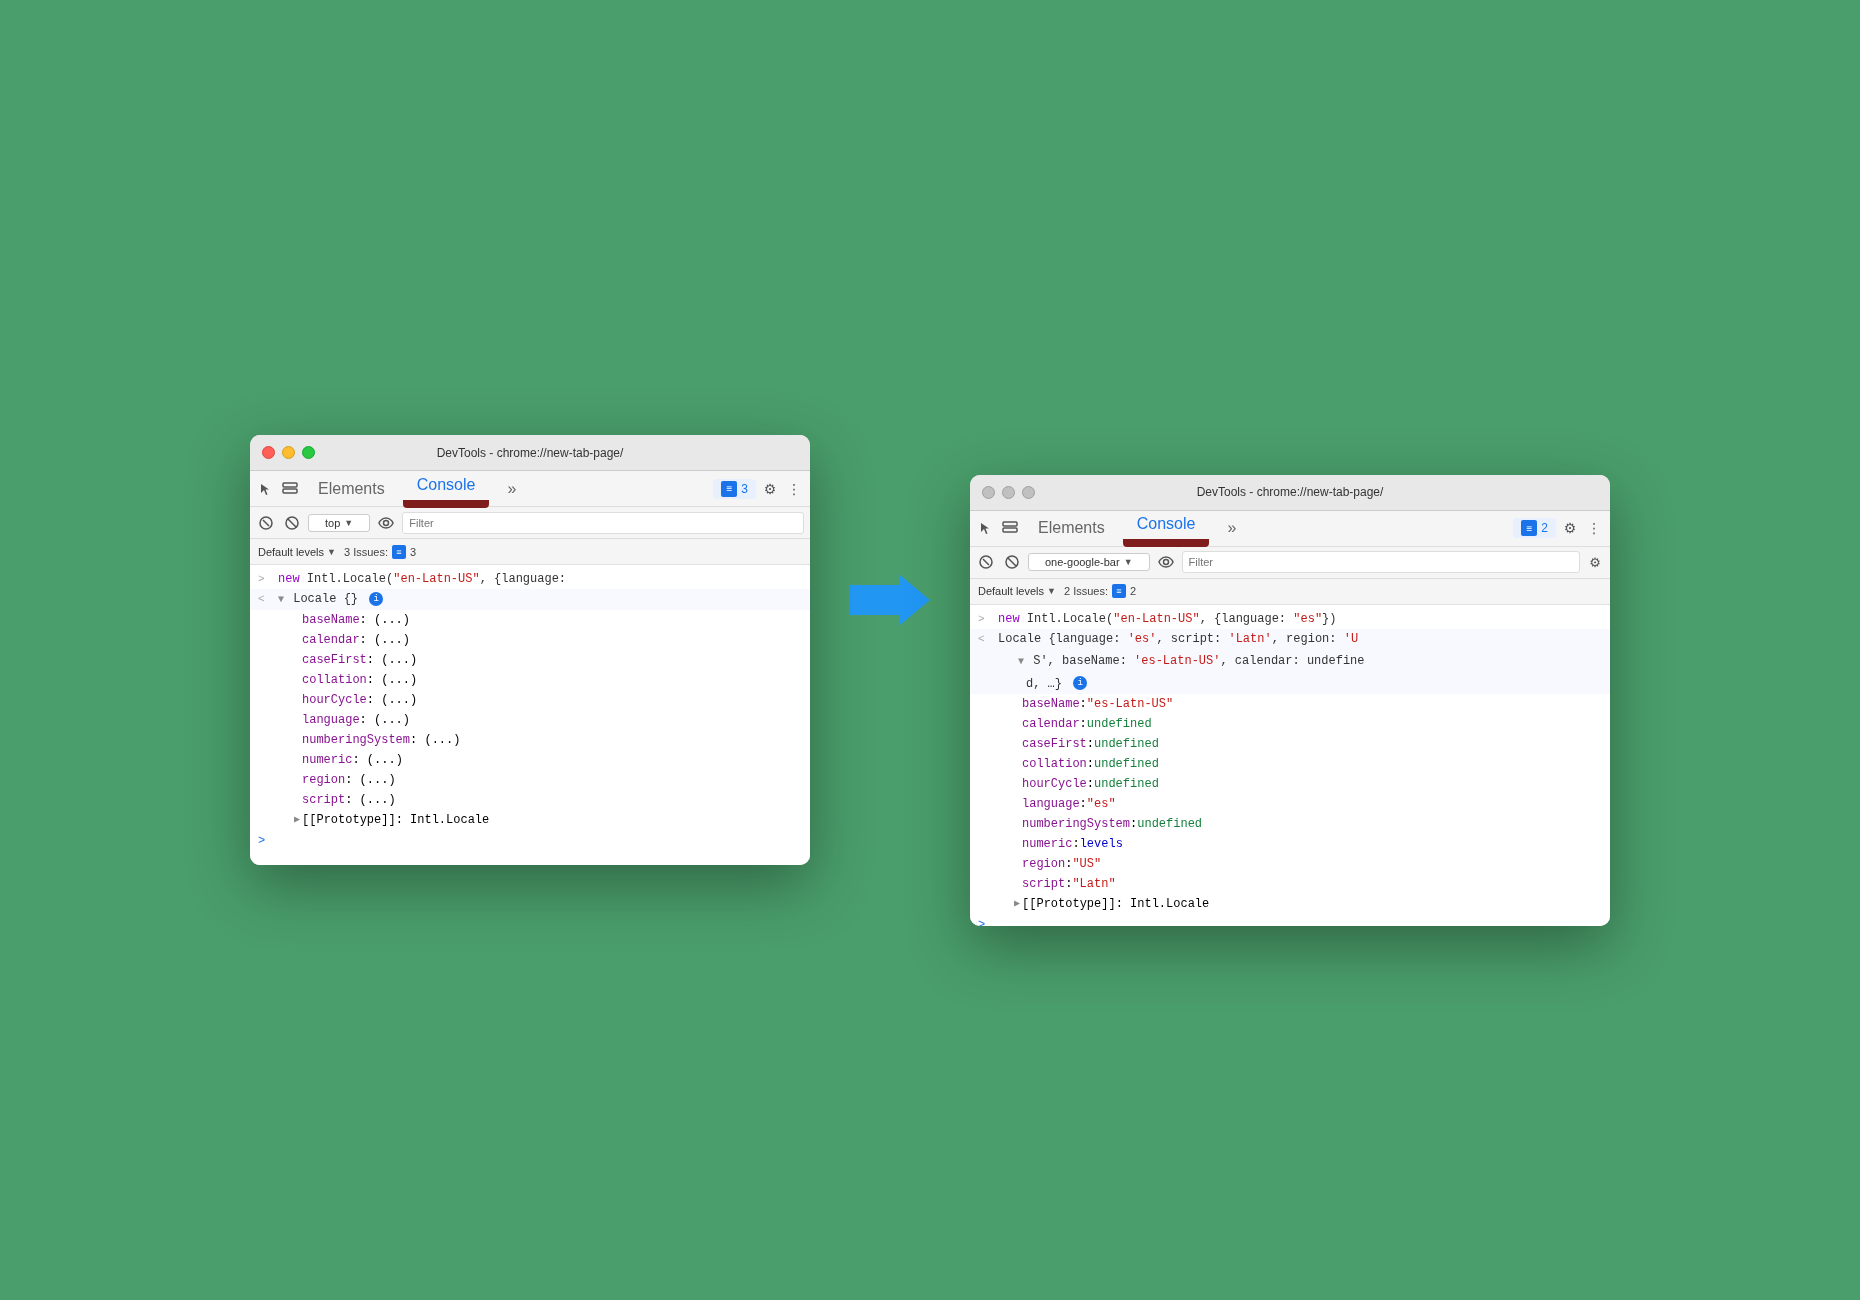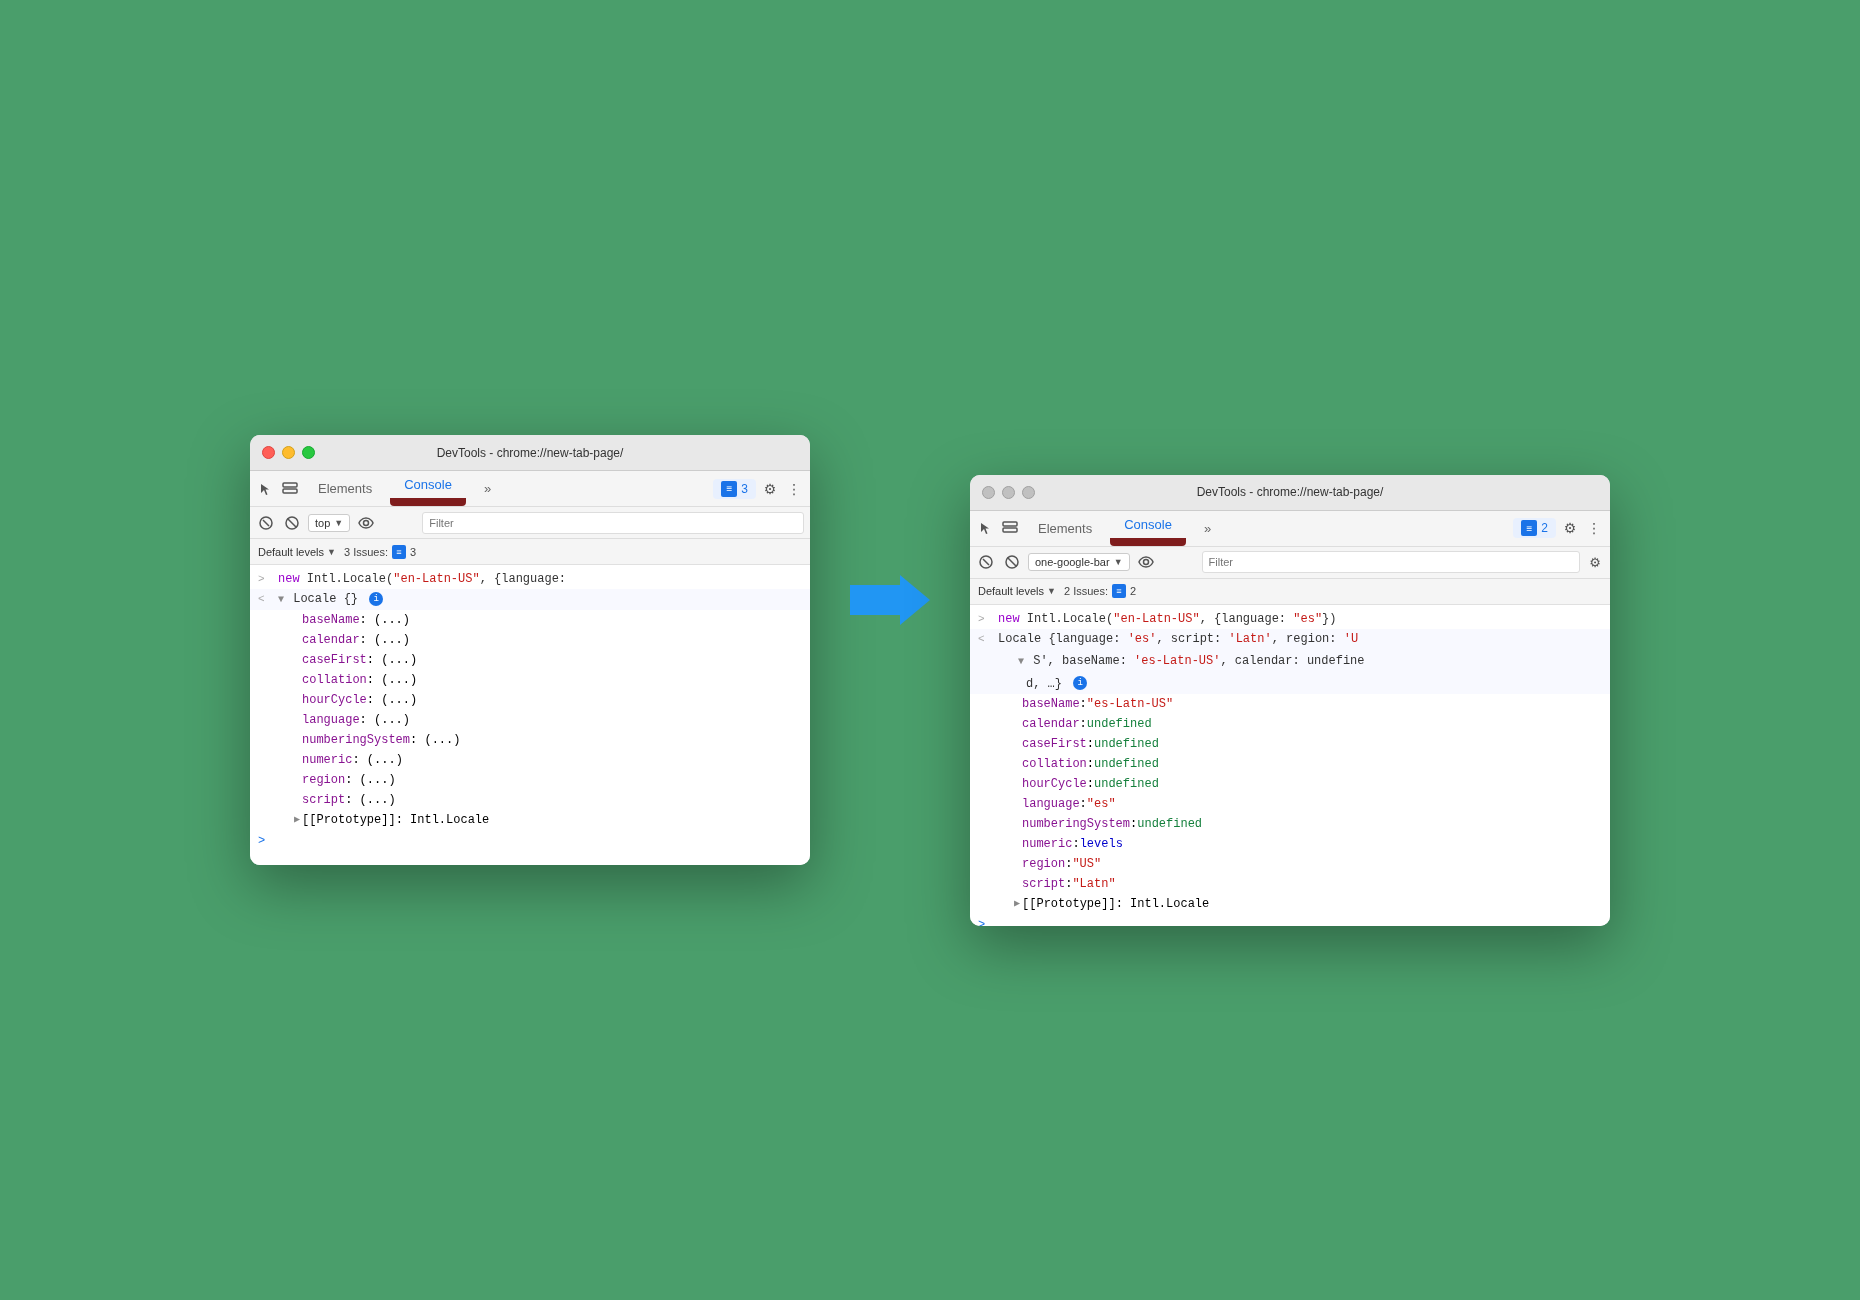--- a/index.html
+++ b/index.html
@@ -78,21 +78,21 @@
       border-bottom: 1px solid #ddd;
       display: flex;
       align-items: center;
       height: 36px;
       padding: 0 6px;
       gap: 4px;
     }
 
     .toolbar-tab {
       padding: 6px 14px;
-      font-size: 13px;
+      font-size: 16px;
       color: #666;
       cursor: pointer;
       border-radius: 4px;
     }
 
     .toolbar-tab.active {
       color: #1a73e8;
       border-bottom: 8px solid #7f1d1d;
       font-weight: 500;
     }
@@ -157,36 +157,35 @@
       border-radius: 3px;
     }
 
     .context-select {
       display: flex;
       align-items: center;
       gap: 4px;
       background: white;
       border: 1px solid #ccc;
       border-radius: 3px;
-      padding: 2px 6px;
+      padding: 2px 16px;
       font-size: 11px;
       color: #333;
       cursor: pointer;
     }
 
     .filter-input {
       flex: 1;
       height: 22px;
       border: 1px solid #ddd;
       border-radius: 3px;
       padding: 0 6px;
       font-size: 11px;
       background: white;
       color: #999;
-      margin-left: 40px;
     }
 
     .gear-small {
       width: 18px;
       height: 18px;
       display: flex;
       align-items: center;
       justify-content: center;
       color: #555;
       font-size: 13px;

